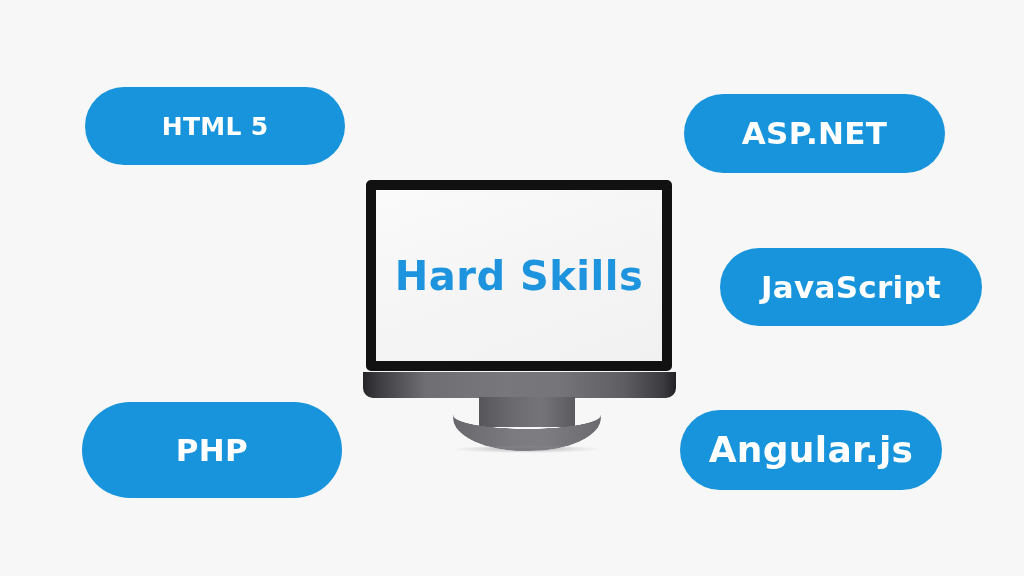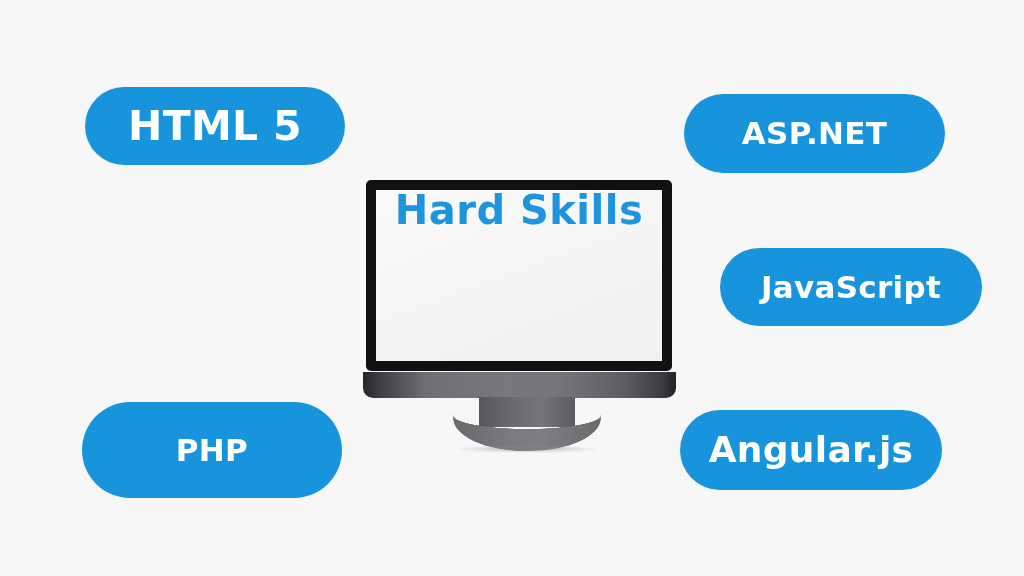--- a/index.html
+++ b/index.html
@@ -32,21 +32,21 @@
     border-radius: 999px;
     color: #ffffff;
     font-family: "DejaVu Sans", "Liberation Sans", sans-serif;
     font-weight: 700;
     letter-spacing: 0.3px;
     white-space: nowrap;
     line-height: 1;
     user-select: none;
   }
 
-  .pill-html5      { left: 85px;  top: 87px;  width: 260px; height: 78px; font-size: 41px; }
+  .pill-html5      { left: 85px;  top: 87px;  width: 260px; height: 78px; font-size: 25px; }
   .pill-aspnet     { left: 684px; top: 94px;  width: 261px; height: 79px; font-size: 31px; }
   .pill-css        { left: 40px;  top: 240px; width: 260px; height: 78px; font-size: 31px; }
   .pill-javascript { left: 720px; top: 248px; width: 262px; height: 78px; font-size: 31px; }
   .pill-php        { left: 82px;  top: 402px; width: 260px; height: 96px; font-size: 31px; }
   .pill-angularjs  { left: 680px; top: 410px; width: 262px; height: 80px; font-size: 36px; }
 
   
   #monitor {
     position: absolute;
     left: 360px;
@@ -68,21 +68,21 @@
   }
 
   .monitor-screen {
     position: absolute;
     left: 0;
     top: 0;
     right: 0;
     bottom: 0;
     background: linear-gradient(160deg, #fafafa 0%, #f4f4f4 60%, #f1f1f1 100%);
     display: flex;
-    align-items: flex-start;
+    align-items: center;
     justify-content: center;
   }
 
   .screen-title {
     color: #1e94de;
     font-family: "DejaVu Sans", "Liberation Sans", sans-serif;
     font-weight: 700;
     font-size: 40px;
     letter-spacing: 0.5px;
     line-height: 1;

